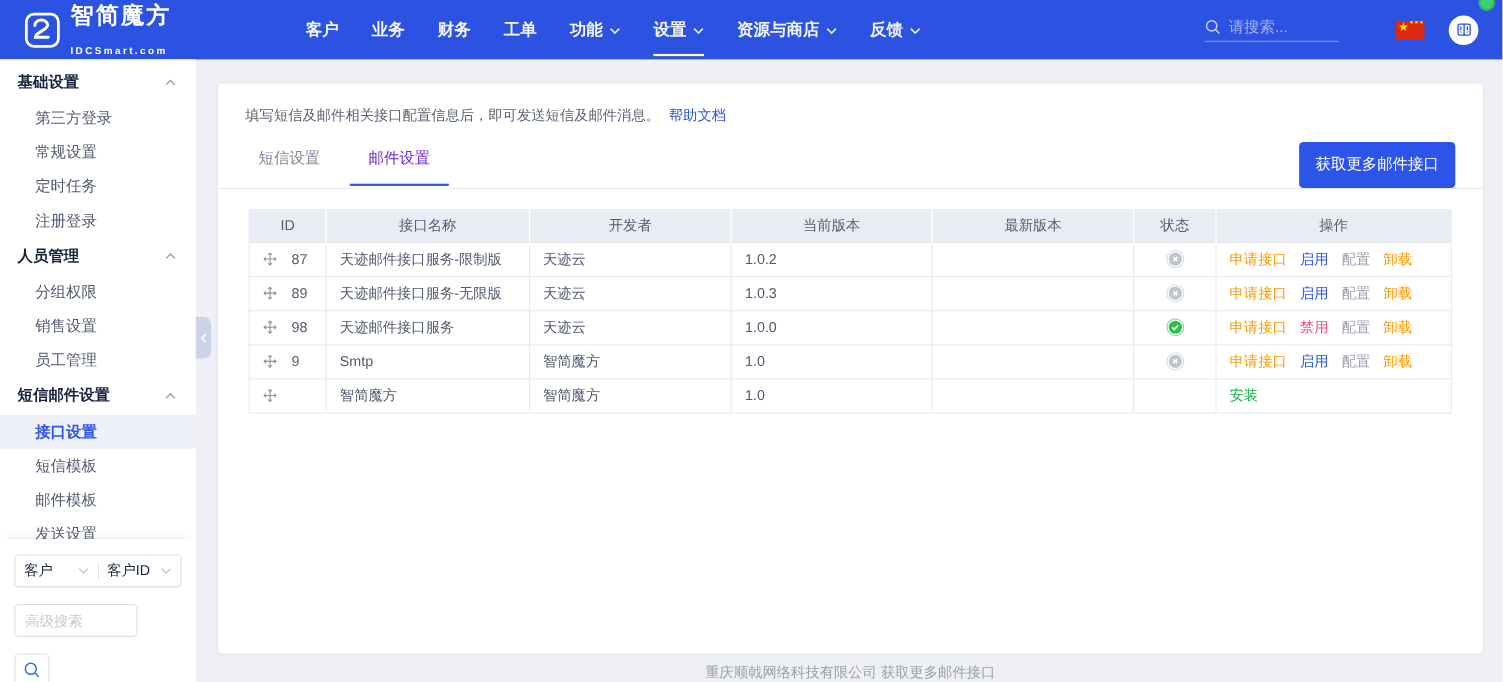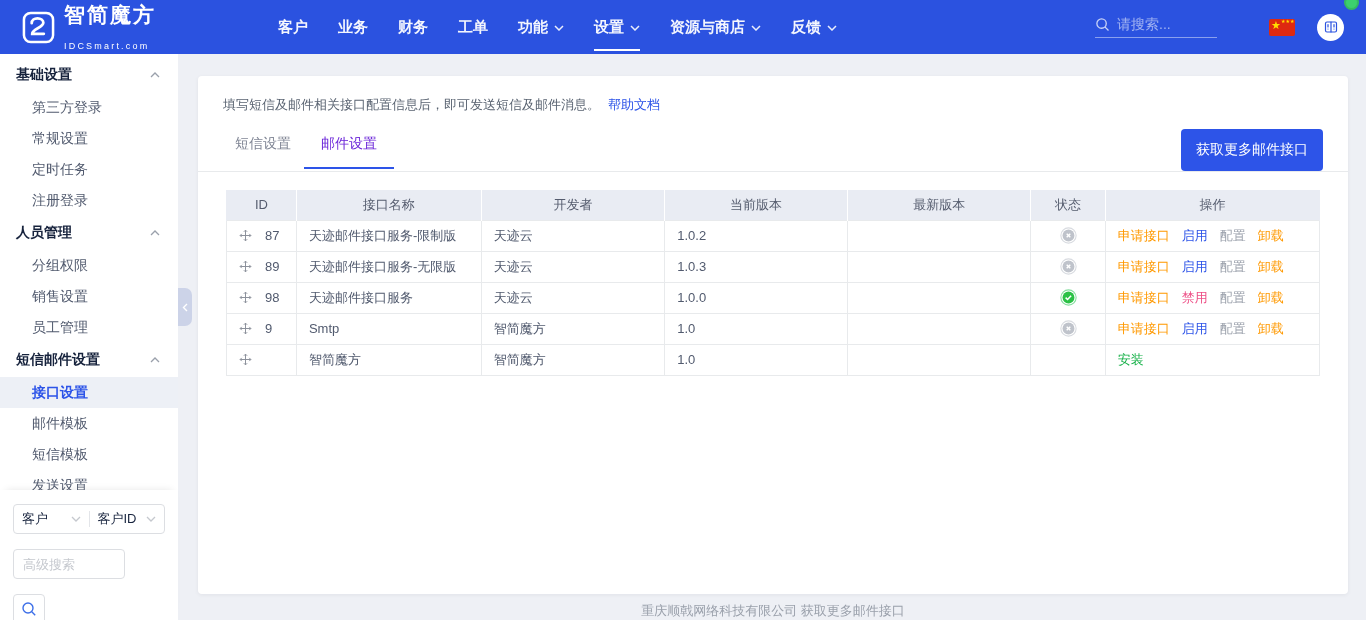--- a/index.html
+++ b/index.html
@@ -7,21 +7,21 @@
     --green:#15b047; --gray:#9aa0ab; --status-on:#2bc146; --status-off:#bfc3cb;
   }
   *{box-sizing:border-box; margin:0; padding:0;}
   html,body{width:1366px;height:620px;overflow:hidden;}
   body{font-family:"Liberation Sans","DejaVu Sans",sans-serif; background:#eef0f5; position:relative; color:#515a6e;}
 
   
   .navbar{height:54px; background:var(--navbar-bg); display:flex; align-items:center; padding:0 22px; position:relative;}
   .logo{display:flex; align-items:center; gap:9px; margin-right:122px; cursor:pointer;}
   .logo-text .logo-title{color:#fff; font-size:21px; font-weight:bold; letter-spacing:2px; line-height:22px;}
-  .logo-text .logo-sub{color:#fff; font-size:9px; font-weight:normal; letter-spacing:2.2px; margin-top:15px;}
+  .logo-text .logo-sub{color:#fff; font-size:9px; font-weight:bold; letter-spacing:2.2px; margin-top:15px;}
   .nav-items{display:flex; align-items:center; gap:30px; height:54px;}
   .nav-item{position:relative; height:54px; display:flex; align-items:center; gap:6px; color:rgba(255,255,255,.95); font-size:15px; font-weight:600; cursor:pointer; white-space:nowrap;}
   .nav-item .chev{display:flex; margin-top:2px;}
   .nav-item.active::after{content:""; position:absolute; bottom:3px; left:50%; transform:translateX(-50%); width:46px; height:2px; background:#fff;}
   .nav-right{margin-left:auto; display:flex; align-items:center;}
   .nav-search{display:flex; align-items:center; gap:7px; width:122px; border-bottom:1px solid rgba(255,255,255,.45); padding-bottom:5px; margin-right:52px;}
   .nav-search input{background:transparent; border:none; outline:none; color:#fff; font-size:14px; width:90px; font-family:inherit;}
   .nav-search input::placeholder{color:rgba(255,255,255,.55);}
   .flag{width:26px; height:17px; background:#de2910; border-radius:2px; position:relative; margin-right:22px; cursor:pointer; overflow:hidden;}
   .flag .big-star{position:absolute; left:2px; top:-1px; color:#ffde00; font-size:11px; line-height:14px;}
@@ -47,21 +47,21 @@
   .adv-search-row input::placeholder{color:#c5c8ce;}
   .adv-search-btn{width:32px; height:30px; border:1px solid #dcdee2; border-radius:4px; background:#fff; display:flex; align-items:center; justify-content:center; cursor:pointer;}
   .collapse-handle{position:absolute; left:178px; top:234px; width:14px; height:38px; background:#ccd3e8; border-radius:0 7px 7px 0; color:#fff; display:flex; align-items:center; justify-content:center; font-size:10px; cursor:pointer; z-index:3;}
 
   
   .content{flex:1; padding:22px 18px 0 20px; display:flex; flex-direction:column;}
   .card{background:#fff; border-radius:4px; box-shadow:0 1px 4px rgba(0,21,41,.06); height:528px; padding-top:20px;}
   .tip-row{padding:0 25px; font-size:13px; color:#5a6472;}
   .tip-row a{color:var(--accent); text-decoration:none; margin-left:8px; cursor:pointer;}
   .tabs-row{margin-top:15px; padding:0 25px; display:flex; align-items:flex-start; justify-content:space-between; border-bottom:1px solid #e8eaec;}
-  .tabs{display:flex; gap:26px; padding-left:10px;}
+  .tabs{display:flex; gap:40px; padding-left:10px;}
   .tab{padding:6px 2px 15px; font-size:14px; color:#808695; cursor:pointer; position:relative; white-space:nowrap;}
   .tab.active{color:#6d28d9;}
   .tab.active::after{content:""; position:absolute; left:-15px; right:-15px; bottom:-1px; height:2px; background:var(--accent);}
   .primary-btn{background:var(--accent); color:#fff; border:none; border-radius:4px; height:42px; padding:0 15px; font-size:14px; cursor:pointer; font-family:inherit;}
   .table-wrap{padding:18px 28px 0;}
   table.iface-table{width:100%; border-collapse:collapse; table-layout:fixed; font-size:13px;}
   .iface-table th{background:#e9ecf3; height:30px; font-weight:normal; color:#555c6e; text-align:center; border:1px solid #fff; border-top:none; border-bottom:none;}
   .iface-table th:first-child{border-left:1px solid #e9ecf3;} .iface-table th:last-child{border-right:1px solid #e9ecf3;}
   .iface-table td{background:#fff; border:1px solid #e8eaec; height:31px; padding:0 12px; color:#515a6e; white-space:nowrap; overflow:hidden;}
   .id-cell{display:flex; align-items:center; gap:13px;}
@@ -186,22 +186,22 @@
         <div class="side-item">员工管理</div>
         <div class="side-section-title">
           <span>短信邮件设置</span>
           <span style="display: inline-flex;">
             <svg width="10" height="6" viewBox="0 0 10 6" fill="none" stroke="#9aa0ab" stroke-width="1.3">
               <path d="M1 5l4-4 4 4"></path>
             </svg>
           </span>
         </div>
         <div class="side-item active">接口设置</div>
+        <div class="side-item">短信模板</div>
         <div class="side-item">邮件模板</div>
-        <div class="side-item">短信模板</div>
         <div class="side-item">发送设置</div>
       </div>
     <div class="sidebar-footer">
       <div class="select-group">
         <div class="select-box">
           <span>客户</span>
           <span style="display:flex;">
             <svg width="10" height="6" viewBox="0 0 10 6" fill="none" stroke="#c5c8ce" stroke-width="1.3">
                 <path d="M1 1l4 4 4-4"></path>
               </svg>

